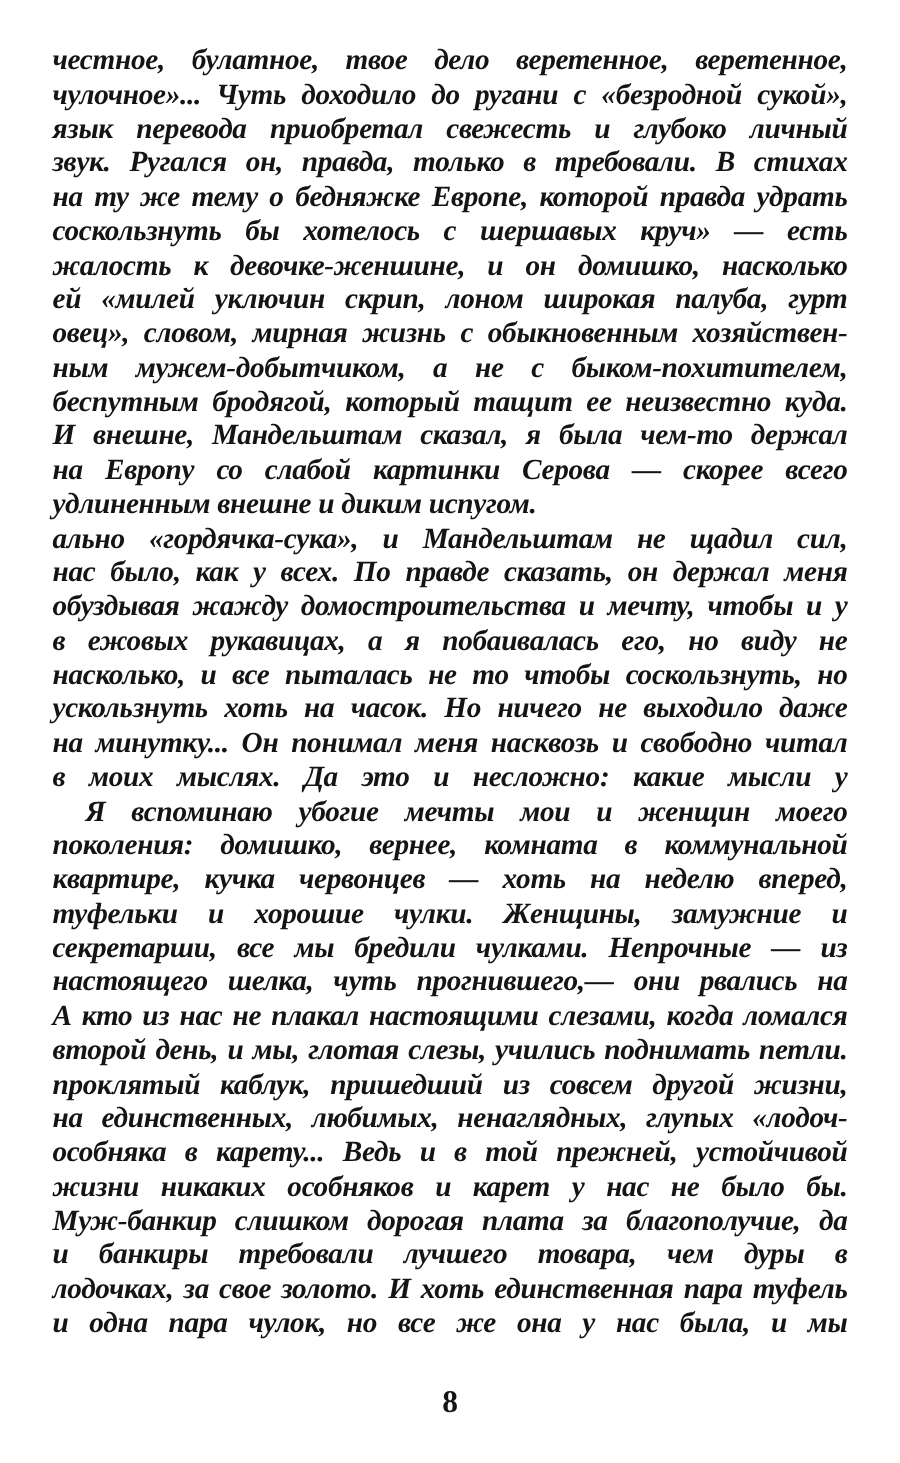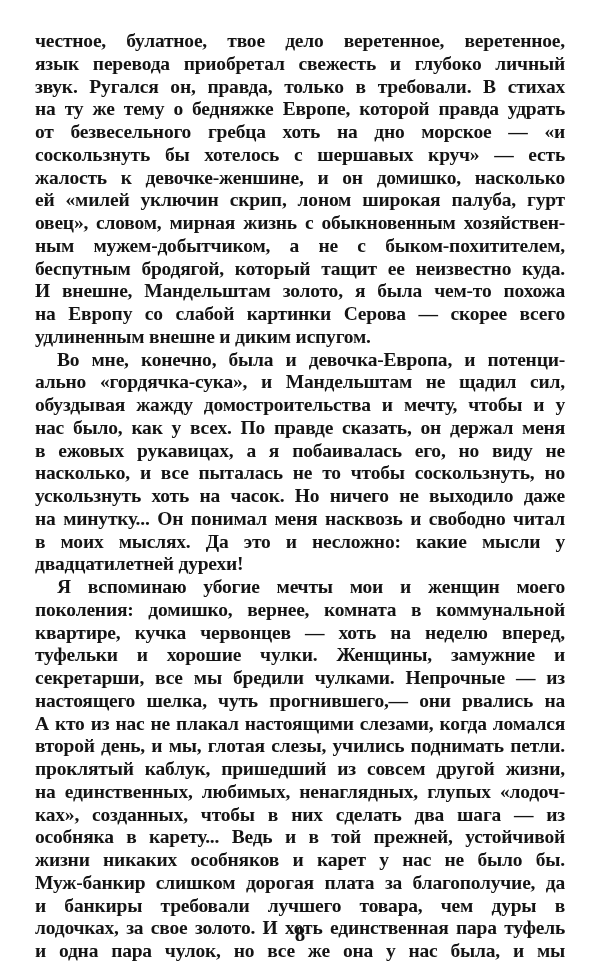--- a/index.html
+++ b/index.html
@@ -5,109 +5,103 @@
   html, body { margin:0; padding:0; background:#ffffff; }
   body { width:600px; height:975px; position:relative; overflow:hidden; }
   .page {
     position:absolute; left:35px; top:30px; width:530px;
     font-family: "Liberation Serif", "DejaVu Serif", serif;
     font-size:19.5px; font-weight:bold; color:#141414;
     letter-spacing:-0.2px;
   }
   .line {
     display:block; height:22.75px; line-height:22.75px;
-    text-align:justify; text-align-last:justify; white-space:nowrap;
+    text-align:justify; text-align-last:justify; white-space:nowrap;font-style:italic;
   }
   .line.last { text-align-last:left; }
   .line.indent { padding-left:22px; }
   .line > span { display:block; white-space:normal; text-align:justify; text-align-last:inherit; }
   .page-number {
     position:absolute; left:0; width:600px; top:922px; text-align:center;
     font-family: "Liberation Serif", "DejaVu Serif", serif;
     font-size:21px; font-weight:bold; color:#141414;
   }
 </style>
 </head>
 <body>
 
 <div class="page">
   <div id="p0">
       <div class="line">
         <span>честное, булатное, твое дело веретенное, веретенное,</span>
       </div>
       <div class="line">
+        <span>чулочное»... Чуть доходило до ругани с «безродной сукой»,</span>
+      </div>
+      <div class="line">
         <span>язык перевода приобретал свежесть и глубоко личный</span>
       </div>
       <div class="line">
         <span>звук. Ругался он, правда, только в требовали. В стихах</span>
       </div>
       <div class="line">
         <span>на ту же тему о бедняжке Европе, которой правда удрать</span>
-      </div>
-      <div class="line">
-        <span>от безвесельного гребца хоть на дно морское — «и</span>
       </div>
       <div class="line">
         <span>соскользнуть бы хотелось с шершавых круч» — есть</span>
       </div>
       <div class="line">
         <span>жалость к девочке-женшине, и он домишко, насколько</span>
       </div>
       <div class="line">
         <span>ей «милей уключин скрип, лоном широкая палуба, гурт</span>
       </div>
       <div class="line">
         <span>овец», словом, мирная жизнь с обыкновенным хозяйствен-</span>
       </div>
       <div class="line">
         <span>ным мужем-добытчиком, а не с быком-похитителем,</span>
       </div>
       <div class="line">
         <span>беспутным бродягой, который тащит ее неизвестно куда.</span>
       </div>
       <div class="line">
-        <span>И внешне, Мандельштам золото, я была чем-то похожа</span>
+        <span>И внешне, Мандельштам сказал, я была чем-то держал</span>
       </div>
       <div class="line">
         <span>на Европу со слабой картинки Серова — скорее всего</span>
       </div>
       <div class="line last">
         <span>удлиненным внешне и диким испугом.</span>
       </div>
     </div>
   <div id="p1">
-      <div class="line indent">
-        <span>Во мне, конечно, была и девочка-Европа, и потенци-</span>
-      </div>
       <div class="line">
         <span>ально «гордячка-сука», и Мандельштам не щадил сил,</span>
       </div>
       <div class="line">
-        <span>обуздывая жажду домостроительства и мечту, чтобы и у</span>
+        <span>нас было, как у всех. По правде сказать, он держал меня</span>
       </div>
       <div class="line">
-        <span>нас было, как у всех. По правде сказать, он держал меня</span>
+        <span>обуздывая жажду домостроительства и мечту, чтобы и у</span>
       </div>
       <div class="line">
         <span>в ежовых рукавицах, а я побаивалась его, но виду не</span>
       </div>
       <div class="line">
         <span>насколько, и все пыталась не то чтобы соскользнуть, но</span>
       </div>
       <div class="line">
         <span>ускользнуть хоть на часок. Но ничего не выходило даже</span>
       </div>
       <div class="line">
         <span>на минутку... Он понимал меня насквозь и свободно читал</span>
       </div>
       <div class="line">
         <span>в моих мыслях. Да это и несложно: какие мысли у</span>
-      </div>
-      <div class="line last">
-        <span>двадцатилетней дурехи!</span>
       </div>
     </div>
   <div id="p2">
       <div class="line indent">
         <span>Я вспоминаю убогие мечты мои и женщин моего</span>
       </div>
       <div class="line">
         <span>поколения: домишко, вернее, комната в коммунальной</span>
       </div>
       <div class="line">
@@ -128,23 +122,20 @@
       <div class="line">
         <span>второй день, и мы, глотая слезы, учились поднимать петли.</span>
       </div>
       <div class="line">
         <span>проклятый каблук, пришедший из совсем другой жизни,</span>
       </div>
       <div class="line">
         <span>на единственных, любимых, ненаглядных, глупых «лодоч-</span>
       </div>
       <div class="line">
-        <span>ках», созданных, чтобы в них сделать два шага — из</span>
-      </div>
-      <div class="line">
         <span>особняка в карету... Ведь и в той прежней, устойчивой</span>
       </div>
       <div class="line">
         <span>жизни никаких особняков и карет у нас не было бы.</span>
       </div>
       <div class="line">
         <span>Муж-банкир слишком дорогая плата за благополучие, да</span>
       </div>
       <div class="line">
         <span>и банкиры требовали лучшего товара, чем дуры в</span>

